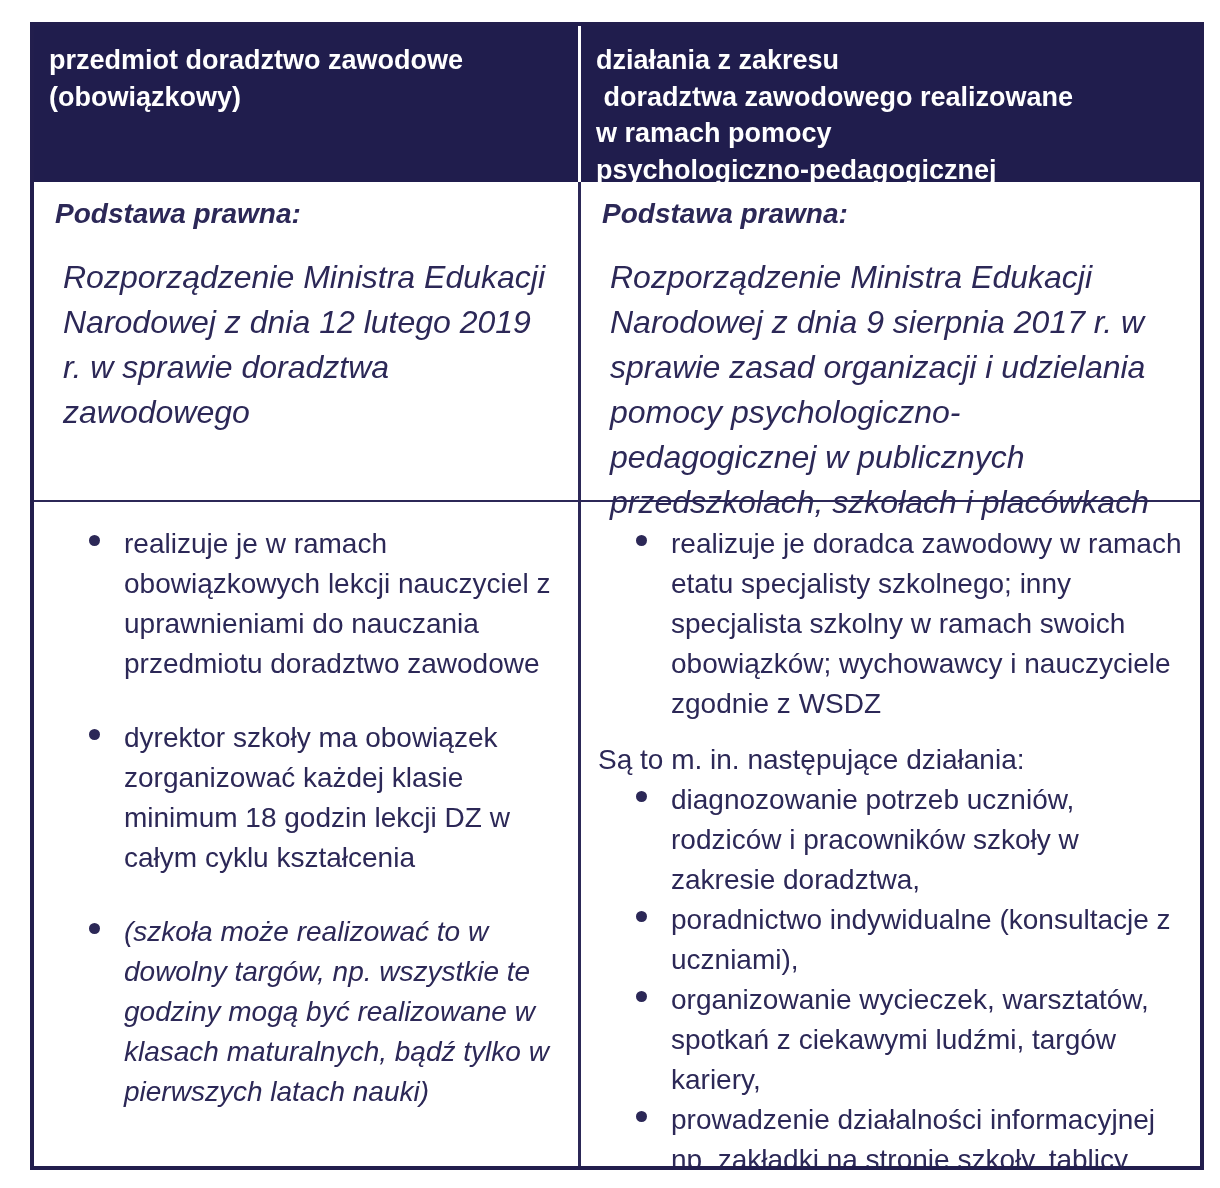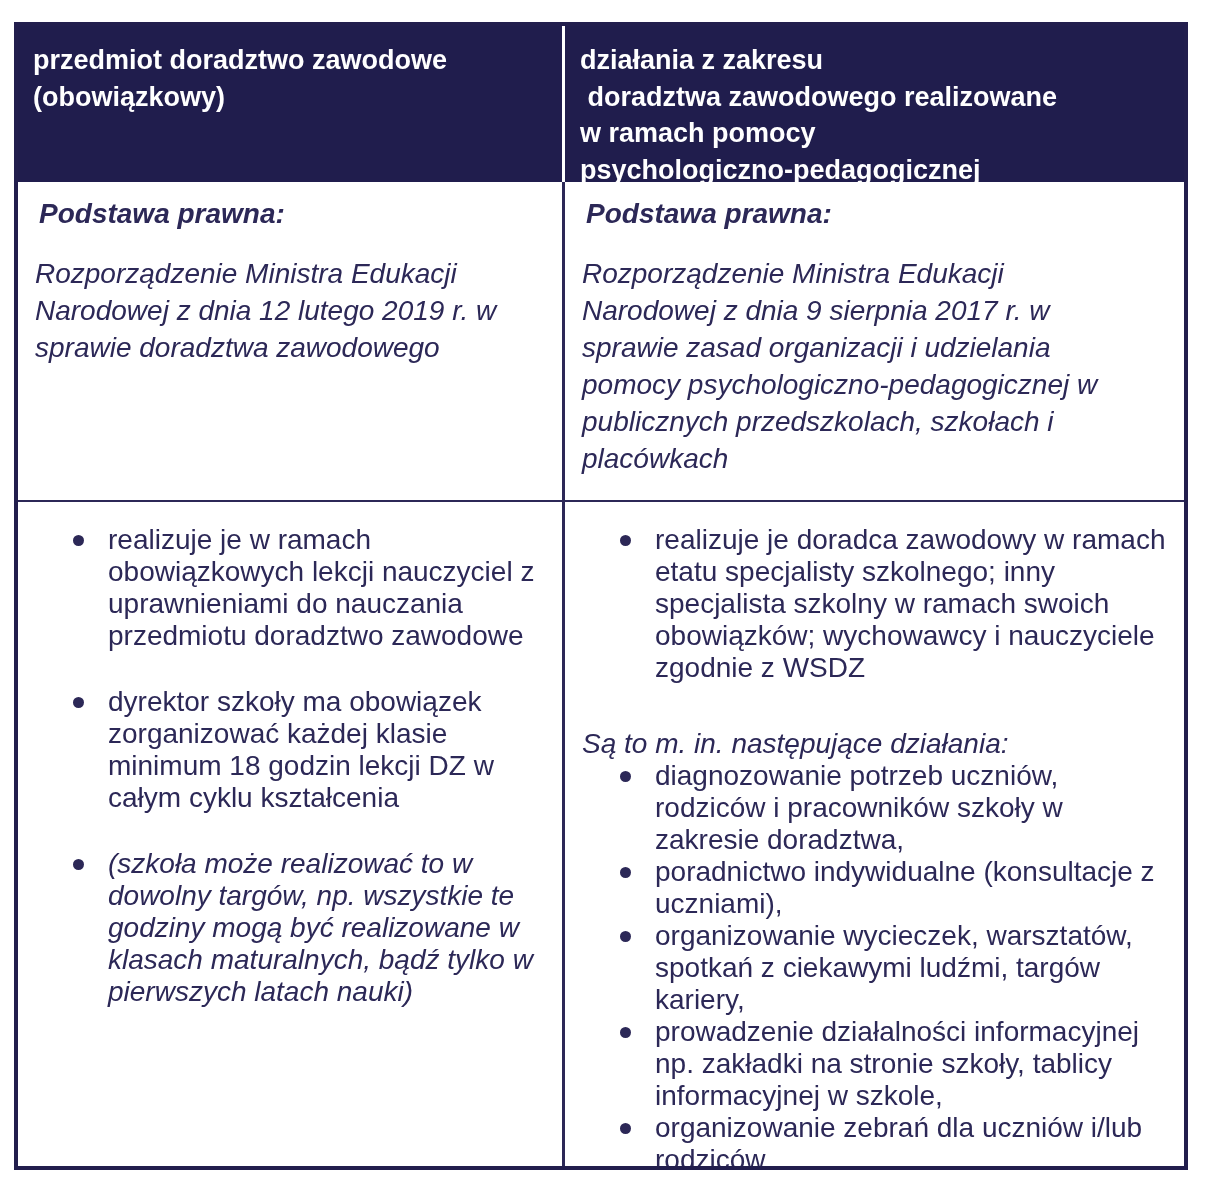--- a/index.html
+++ b/index.html
@@ -4,21 +4,21 @@
 <style>
   * { box-sizing: border-box; }
   html, body {
     margin: 0; padding: 0;
     width: 1220px; height: 1188px;
     background: #ffffff;
     font-family: "Liberation Sans", sans-serif;
     color: #2c2857;
   }
   .tbl {
-    position: absolute; left: 14px; top: 22px;
+    position: absolute; left: 30px; top: 22px;
     width: 1174px; height: 1148px;
     border: 4px solid #221e4d;
     display: flex; flex-direction: column;
     background: #ffffff;
   }
   .row { display: grid; grid-template-columns: 547px 1fr; }
 
   
   .row.hdr { height: 156px; background: #201d4d; }
   .hcell {
@@ -27,39 +27,39 @@
     font-size: 27px; line-height: 1.36;
     white-space: pre-wrap;
   }
   .hcell.l { border-right: 3px solid #ffffff; }
 
   
   .row.legal { height: 320px; border-bottom: 2px solid #2c2857; }
   .lcell { padding: 16px 16px 0 17px; font-style: italic; }
   .lcell.l { border-right: 3px solid #2c2857; }
   .legal-label { font-weight: bold; font-size: 28px; margin: 0 0 25px 4px; }
-  .legal-text { font-size: 28px; line-height: 37px; max-width: 545px; margin: 0; }
+  .legal-text { font-size: 32px; line-height: 45px; max-width: 545px; margin: 12px; }
 
   
   .row.content { flex: 1; min-height: 0; }
-  .ccell { padding: 22px 10px 0 17px; font-size: 28px; line-height: 32px; overflow: hidden; }
+  .ccell { padding: 22px 10px 0 17px; font-size: 28px; line-height: 40px; overflow: hidden; }
   .ccell.l { border-right: 3px solid #2c2857; }
 
   ul.blist { list-style: none; margin: 0; padding: 0 0 0 38px; }
   ul.blist li { display: flex; margin: 0 0 34px 0; }
   ul.blist.tight li { margin: 0; }
   ul.blist li:last-child { margin-bottom: 0; }
   .dot {
     flex: 0 0 auto; width: 11px; height: 11px; border-radius: 50%;
     background: #2c2857; margin: 11px 24px 0 0;
   }
   .li-text { max-width: 455px; }
   .li-text.wide { max-width: 540px; }
   .italic { font-style: italic; }
-  .intro { margin: 44px 0 0 0; font-style: italic; }
+  .intro { margin: 16px 0 0 0; }
 </style>
 </head>
 <body>
 
 <div class="tbl">
 
   <div class="row hdr">
     <div class="hcell l">przedmiot doradztwo zawodowe
 (obowiązkowy)</div>
     <div class="hcell r">działania z zakresu

